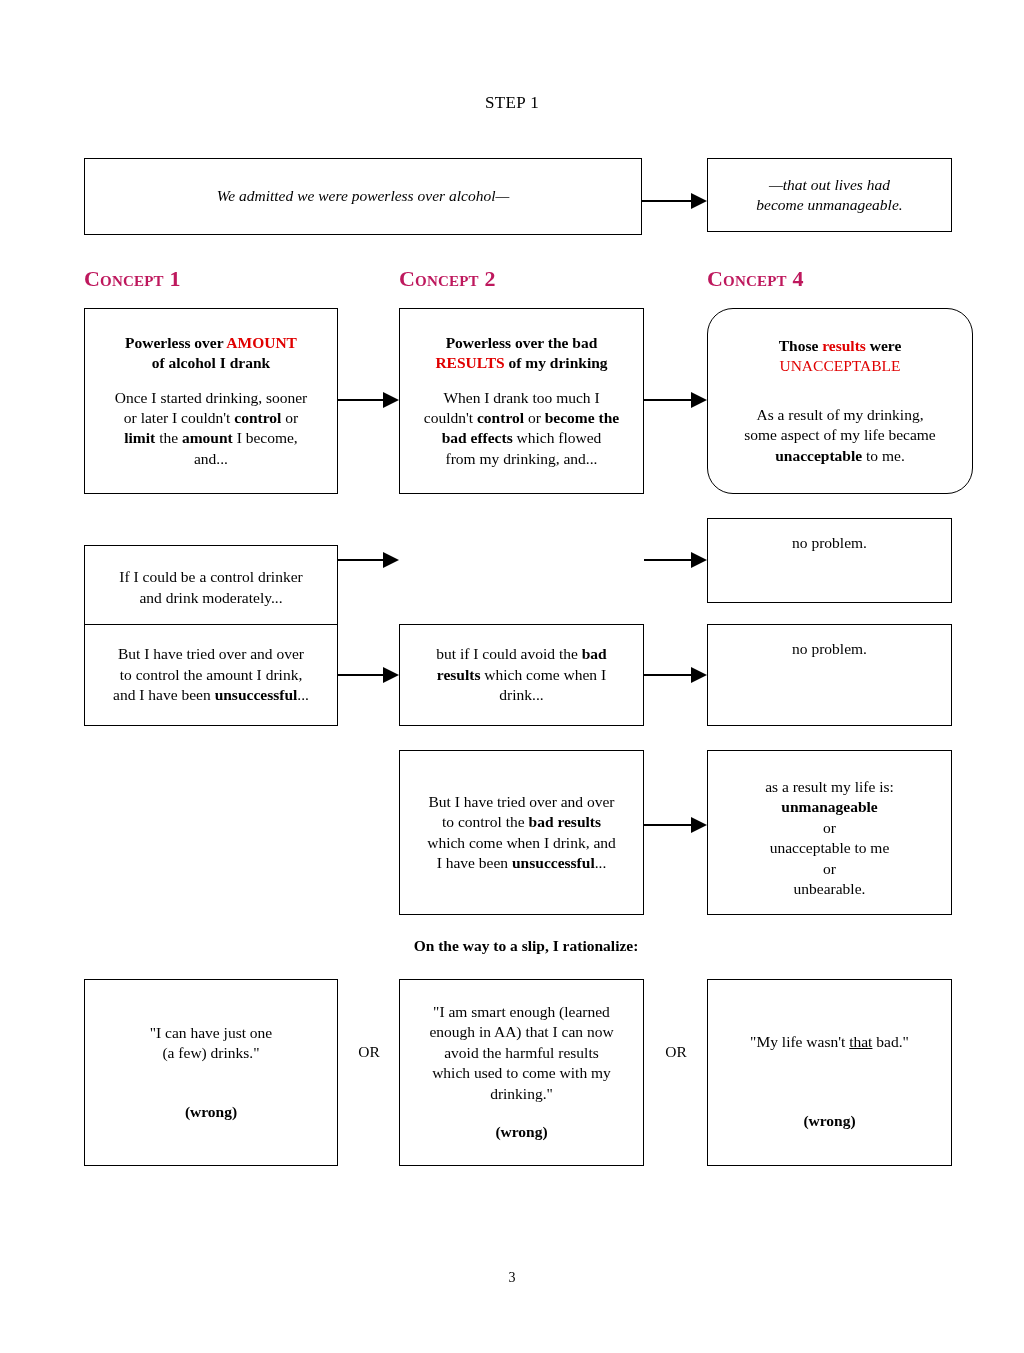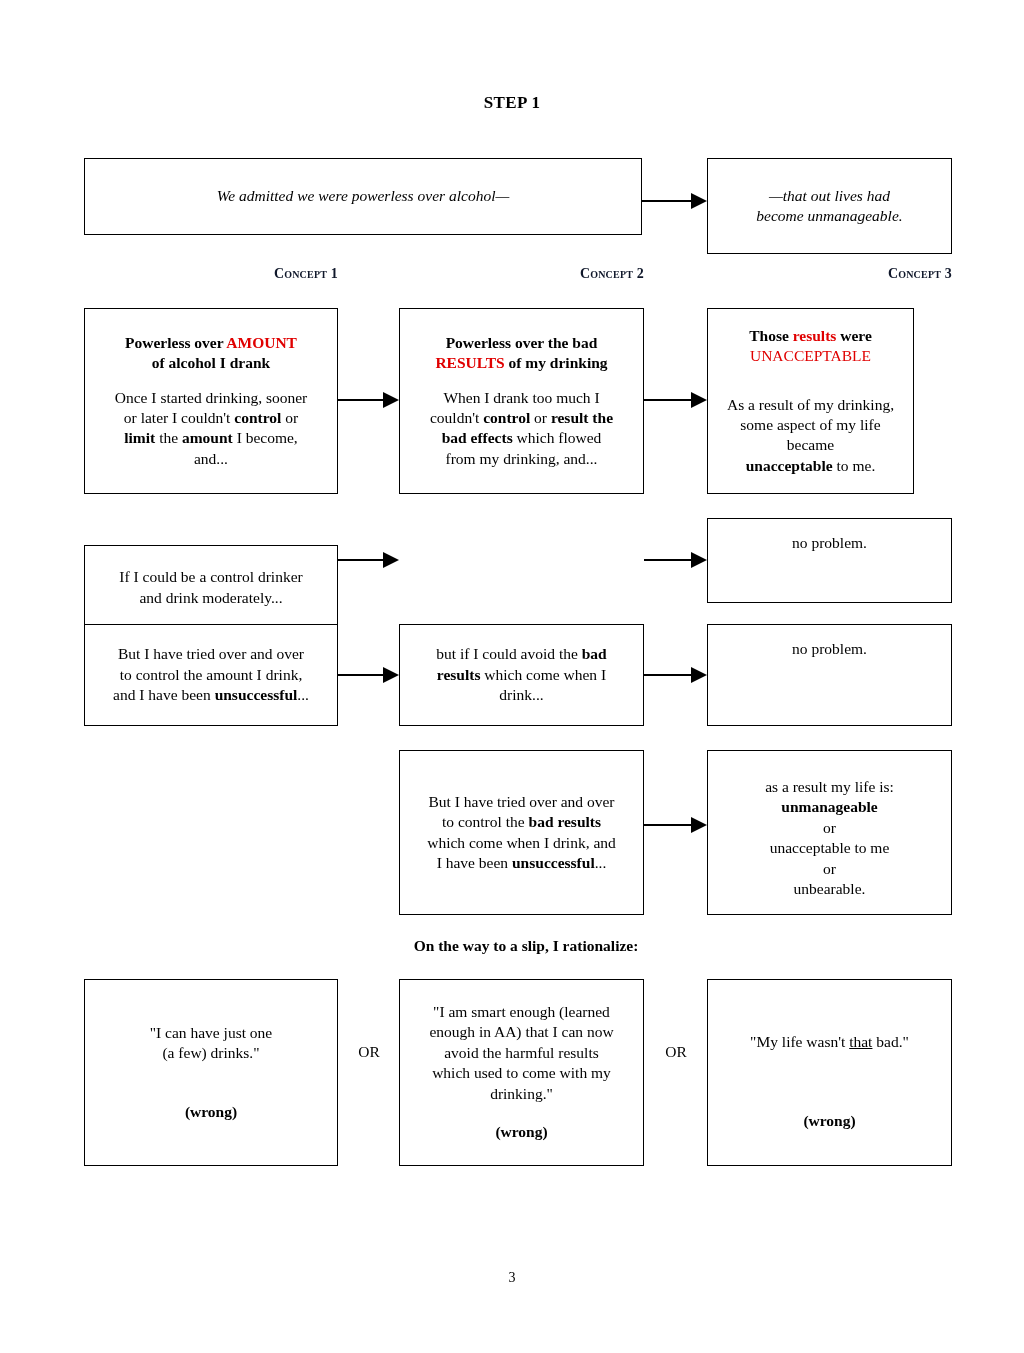--- a/index.html
+++ b/index.html
@@ -22,21 +22,21 @@
     height: 1353px;
   }
 
   
   .doc-title {
     position: absolute;
     left: 0;
     top: 93px;
     width: 1024px;
     text-align: center;
-    font-weight: bold;
+    font-weight: normal;
     font-size: 17px;
     font-variant: small-caps;
     letter-spacing: 0.4px;
   }
 
   
   .box {
     position: absolute;
     box-sizing: border-box;
     border: 1.6px solid #000000;
@@ -63,23 +63,23 @@
   b, .b { font-weight: bold; }
   .red { color: #e00000; }
   .ital { font-style: italic; }
   .under { text-decoration: underline; }
 
   
   .concept-label {
     position: absolute;
     font-variant: small-caps;
     font-weight: bold;
-    color: #0f172a;
-    font-size: 14px;
-    text-align: right;
+    color: #be185d;
+    font-size: 22px;
+    text-align: left;
     letter-spacing: 0.2px;
   }
 
   
   .arrow {
     position: absolute;
     height: 14px;
     display: flex;
     align-items: center;
   }
@@ -131,28 +131,28 @@
 
   <div class="box" style="left:84px; top:158px; width:558px; height:77px;">
     <p class="ital">We admitted we were powerless over alcohol—</p>
   </div>
 
   <div class="arrow" style="left:642px; top:194px; width:65px;">
     <div class="shaft"></div>
     <div class="headtri"></div>
   </div>
 
-  <div class="box" style="left:707px; top:158px; width:245px; height:96px;">
+  <div class="box" style="left:707px; top:158px; width:245px; height:74px;">
     <p class="ital">—that out lives had</p>
     <p class="ital">become unmanageable.</p>
   </div>
 
   <div class="concept-label" style="left:84px; top:266px; width:254px;">Concept 1</div>
   <div class="concept-label" style="left:399px; top:266px; width:245px;">Concept 2</div>
-  <div class="concept-label" style="left:707px; top:266px; width:245px;">Concept 3</div>
+  <div class="concept-label" style="left:707px; top:266px; width:245px;">Concept 4</div>
 
   <div class="box" style="left:84px; top:308px; width:254px; height:186px;justify-content:center;">
     <div class="head">
       <span>Powerless over </span><span class="red">AMOUNT</span><br>
       <span>of alcohol I drank</span>
     </div>
     <p>Once I started drinking, sooner</p>
     <p>
       <span>or later I couldn't </span><b>control</b><span> or</span>
     </p>
@@ -167,34 +167,34 @@
     <div class="headtri"></div>
   </div>
 
   <div class="box" style="left:399px; top:308px; width:245px; height:186px;">
     <div class="head">
       <span>Powerless over the bad</span><br>
       <span class="red">RESULTS</span><span> of my drinking</span>
     </div>
     <p>When I drank too much I</p>
     <p>
-      <span>couldn't </span><b>control</b><span> or </span><b>result the</b>
+      <span>couldn't </span><b>control</b><span> or </span><b>become the</b>
     </p>
     <p>
       <b>bad effects</b><span> which flowed</span>
     </p>
     <p>from my drinking, and...</p>
   </div>
 
   <div class="arrow" style="left:644px; top:393px; width:63px;">
     <div class="shaft"></div>
     <div class="headtri"></div>
   </div>
 
-  <div class="box" style="left:707px; top:308px; width:207px; height:186px;">
+  <div class="box" style="left:707px; top:308px; width:266px; height:186px;border-radius:26px;">
     <div class="head gap-lg">
       <span>Those </span><span class="red">results</span><span> were</span><br>
       <span class="red" style="font-weight:normal;">UNACCEPTABLE</span>
     </div>
     <p>As a result of my drinking,</p>
     <p>some aspect of my life became</p>
     <p>
       <b>unacceptable</b><span> to me.</span>
     </p>
   </div>

